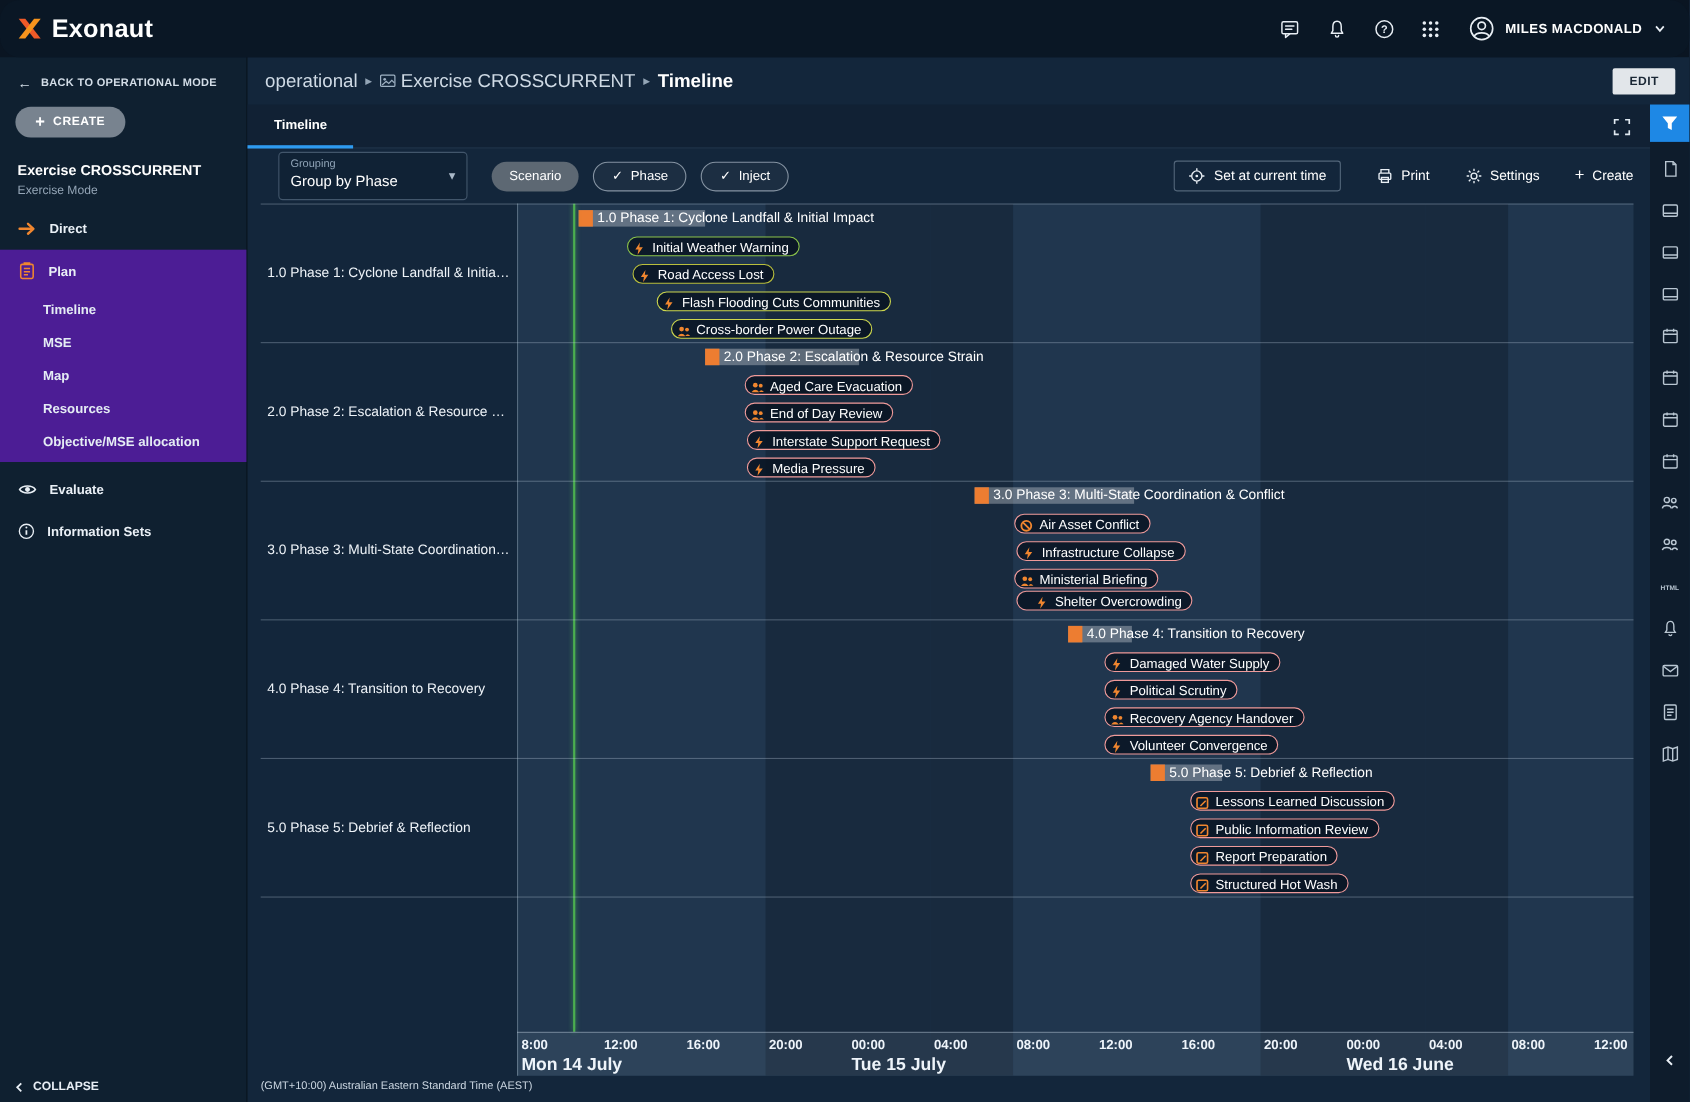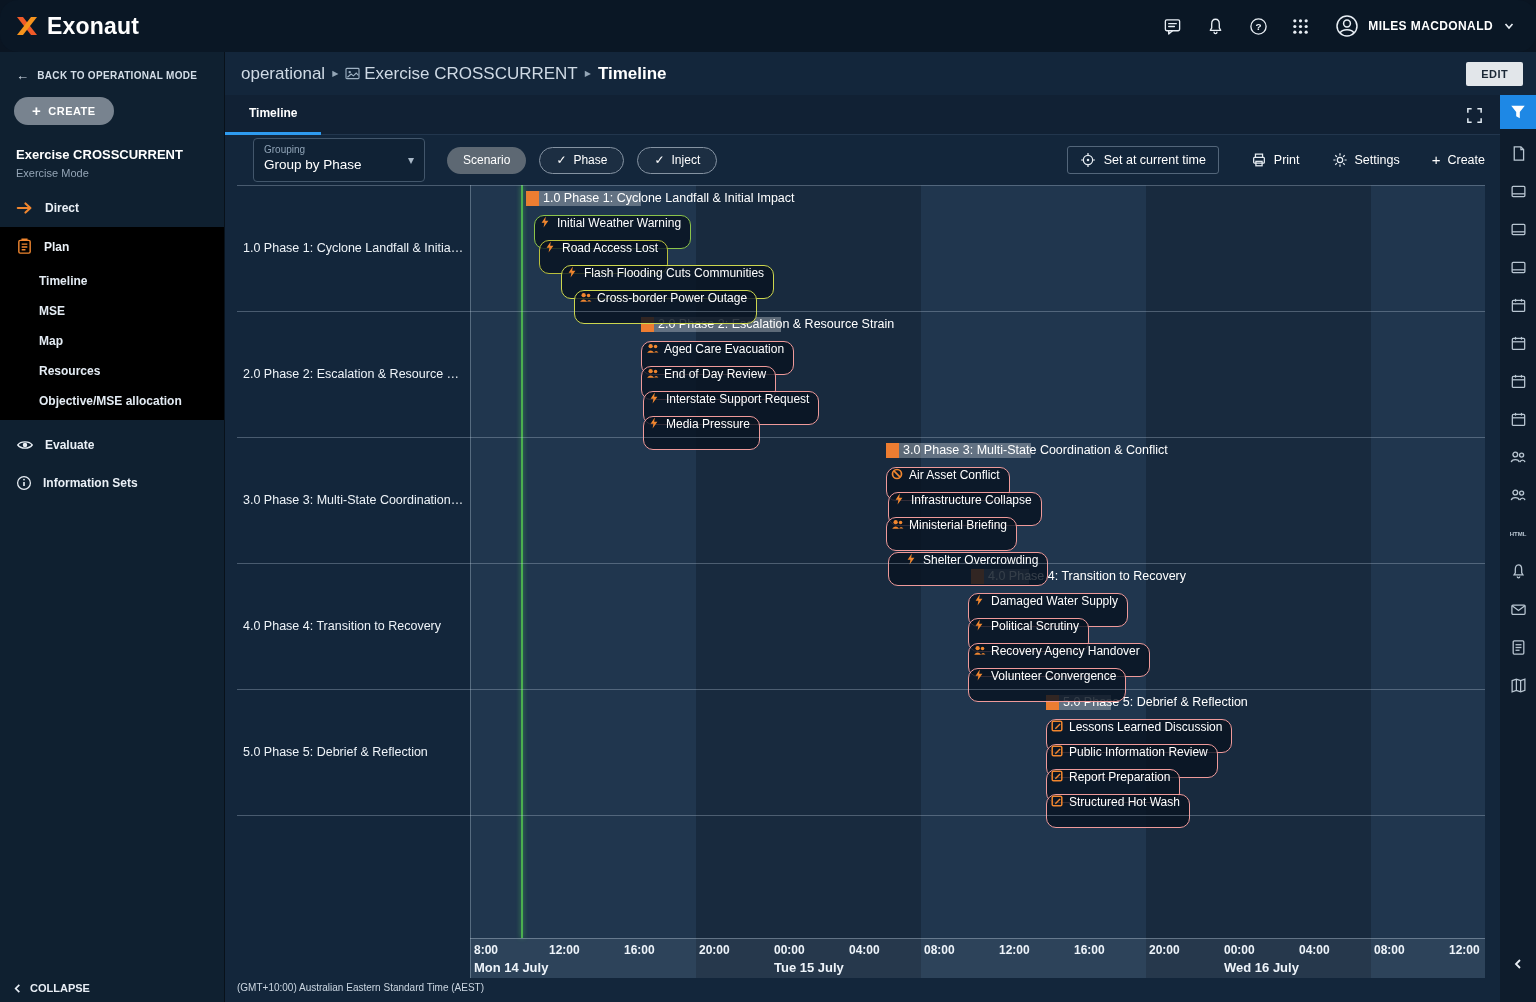--- a/index.html
+++ b/index.html
@@ -19,21 +19,21 @@
 
 
 .sidebar { position:absolute; left:0; top:52px; width:225px; height:950px; background:#0f2030; border-right:1px solid rgba(0,0,0,.45); }
 .back-row { display:flex; align-items:center; gap:8px; padding:18px 16px 6px; font-size:10px; font-weight:bold; color:#d4dee8; cursor:pointer; letter-spacing:.3px; }
 .back-arrow { font-size:13px; line-height:10px; }
 .create-btn { display:inline-flex; align-items:center; gap:7px; margin:10px 0 6px 14px; background:#78838f; color:#fff; border-radius:15px; padding:7px 18px; font-size:11px; font-weight:bold; cursor:pointer; letter-spacing:.5px; }
 .exercise-block { padding:16px 16px 10px; }
 .exercise-title { font-size:13px; font-weight:bold; color:#fff; }
 .exercise-sub { font-size:11px; color:#94a5b6; margin-top:5px; }
 .nav-item { display:flex; align-items:center; gap:11px; padding:11px 16px; font-size:12px; font-weight:bold; color:#eaf0f6; cursor:pointer; }
-.plan-section { background:#000000; padding-bottom:4px; }
+.plan-section { background:#4c1d95; padding-bottom:4px; }
 .sub-item { padding:8px 16px 8px 39px; font-size:12px; font-weight:bold; color:#e4ecf4; cursor:pointer; }
 .section-label { padding:20px 16px 4px; font-size:11px; color:#8c9dae; }
 .collapse-row { position:absolute; left:12px; bottom:8px; display:flex; align-items:center; gap:7px; font-size:11px; font-weight:bold; color:#e8eef5; cursor:pointer; }
 
 
 .main { position:absolute; left:225px; top:52px; width:1311px; height:950px; background:#13263b; }
 .breadcrumb-row { position:absolute; left:0; top:0; width:1311px; height:43px; display:flex; align-items:center; padding:0 13px 0 12px; }
 .bc-item { font-size:17px; color:#cfdae5; margin:0 4px; cursor:pointer; white-space:nowrap; }
 .bc-item.last { color:#fff; font-weight:bold; }
 .bc-sep { font-size:8px; color:#93a5b6; margin:0 3px; }
@@ -61,26 +61,26 @@
 .chart { position:absolute; left:12px; top:133px; width:1248px; height:793px; }
 .row-labels { position:absolute; left:0; top:0; width:233px; height:630px; overflow:hidden; }
 .row-label { position:absolute; left:0; width:229px; height:126px; line-height:126px; padding-left:6px; font-size:12.5px; color:#eef3f8; white-space:nowrap; overflow:hidden; text-overflow:ellipsis; }
 .plot { position:absolute; left:233px; top:0; width:1015px; height:793px; background:#20364e; border-left:1px solid rgba(190,205,220,.35); overflow:hidden; }
 .stripe { position:absolute; top:0; height:793px; }
 .stripe.dark { background:#182a3e; }
 .hline { position:absolute; left:0; width:1248px; height:1px; background:rgba(190,205,220,.32); z-index:4; pointer-events:none; }
 .now-line { position:absolute; top:0; width:2px; height:753px; background:#4bae4f; z-index:3; box-shadow:0 0 5px rgba(80,200,90,.7); }
 .axis { position:absolute; left:233px; top:753px; width:1015px; height:40px; background:rgba(205,225,245,.08); border-top:1px solid rgba(190,205,220,.4); z-index:5; }
 .tick { position:absolute; top:4px; font-size:12px; font-weight:bold; color:#eef4fa; white-space:nowrap; }
-.date { position:absolute; top:21px; font-size:13px; font-weight:bold; color:#eef4fa; white-space:nowrap; }
+.date { position:absolute; top:21px; font-size:16px; font-weight:bold; color:#eef4fa; white-space:nowrap; }
 .phase-bar { position:absolute; height:15px; z-index:2; cursor:pointer; }
 .phase-fill { position:absolute; left:0; top:0; height:15px; background:rgba(255,255,255,.3); }
 .phase-square { position:absolute; left:0; top:0; width:13px; height:15px; background:#ed7d31; }
 .phase-title { position:absolute; left:17px; top:0; line-height:15px; font-size:12.5px; color:#fff; white-space:nowrap; }
-.pill { position:absolute; display:inline-flex; align-items:flex-start; gap:5px; height:34px; border:1.5px solid; border-radius:10px; background:rgba(9,20,33,.82); padding:0 9px 0 4px; font-size:12px; color:#fff; white-space:nowrap; z-index:3; cursor:pointer; }
+.pill { position:absolute; display:inline-flex; align-items:flex-end; gap:5px; height:18px; border:1.5px solid; border-radius:10px; background:rgba(9,20,33,.82); padding:0 9px 0 4px; font-size:12px; color:#fff; white-space:nowrap; z-index:3; cursor:pointer;margin-left:36px; }
 .pill-ic { display:inline-flex; width:13px; height:12px; align-items:center; }
 .tz-note { position:absolute; left:12px; top:930px; font-size:10px; color:#cbd6e1; }
 
 
 .rail { position:absolute; left:1275px; top:43px; width:36px; height:907px; background:#0e1c2c; display:flex; flex-direction:column; align-items:center; }
 .rail-active { width:36px; height:34px; background:#1e88e5; display:flex; align-items:center; justify-content:center; margin-bottom:14px; cursor:pointer; flex:none; }
 .rail-icon { width:22px; height:20px; margin-bottom:18px; cursor:pointer; display:flex; align-items:center; justify-content:center; flex:none; }
 .rail-collapse { position:absolute; bottom:32px; left:50%; transform:translateX(-50%); cursor:pointer; }
 </style>
 </head>
@@ -434,21 +434,21 @@
           <span class="pill-ic">
             <svg width="13" height="12" viewBox="0 0 14 12">
               <circle cx="5" cy="4" r="2.3" fill="#f0862f"></circle>
               <path d="M1.2 11 Q5 6.2 8.8 11 Z" fill="#f0862f"></path>
               <circle cx="10.3" cy="4.5" r="1.9" fill="#f0862f"></circle>
               <path d="M8.6 10.8 Q10.8 7.4 13.4 10.8 Z" fill="#f0862f"></path>
             </svg>
           </span>
           <span>Ministerial Briefing</span>
         </div>
-        <div class="pill" style="left: 417px; top: 367px; border-color: rgb(239, 154, 154); padding-left: 16px;">
+        <div class="pill" style="left: 417px; top: 352px; border-color: rgb(239, 154, 154); padding-left: 16px;">
           <span class="pill-ic">
             <svg width="12" height="12" viewBox="0 0 12 12">
               <polygon points="6.8,0.5 2.6,6.8 5.4,6.8 4.6,11.5 9.4,4.8 6.2,4.8" fill="#f0862f"></polygon>
             </svg>
           </span>
           <span>Shelter Overcrowding</span>
         </div>
         <div class="phase-bar" style="left: 500px; top: 384px;">
           <div class="phase-fill" style="width: 58px;"></div>
           <div class="phase-square"></div>
@@ -541,21 +541,21 @@
         <div class="tick" style="left: 454px;">08:00</div>
         <div class="tick" style="left: 529px;">12:00</div>
         <div class="tick" style="left: 604px;">16:00</div>
         <div class="tick" style="left: 679px;">20:00</div>
         <div class="tick" style="left: 754px;">00:00</div>
         <div class="tick" style="left: 829px;">04:00</div>
         <div class="tick" style="left: 904px;">08:00</div>
         <div class="tick" style="left: 979px;">12:00</div>
         <div class="date" style="left: 4px;">Mon 14 July</div>
         <div class="date" style="left: 304px;">Tue 15 July</div>
-        <div class="date" style="left: 754px;">Wed 16 July</div>
+        <div class="date" style="left: 754px;">Wed 16 June</div>
       </div>
   <div class="hline" style="top: 0px;"></div>
       <div class="hline" style="top: 126px;"></div>
       <div class="hline" style="top: 252px;"></div>
       <div class="hline" style="top: 378px;"></div>
       <div class="hline" style="top: 504px;"></div>
       <div class="hline" style="top: 630px;"></div>
     </div>
 
   <div class="tz-note">(GMT+10:00) Australian Eastern Standard Time (AEST)</div>

